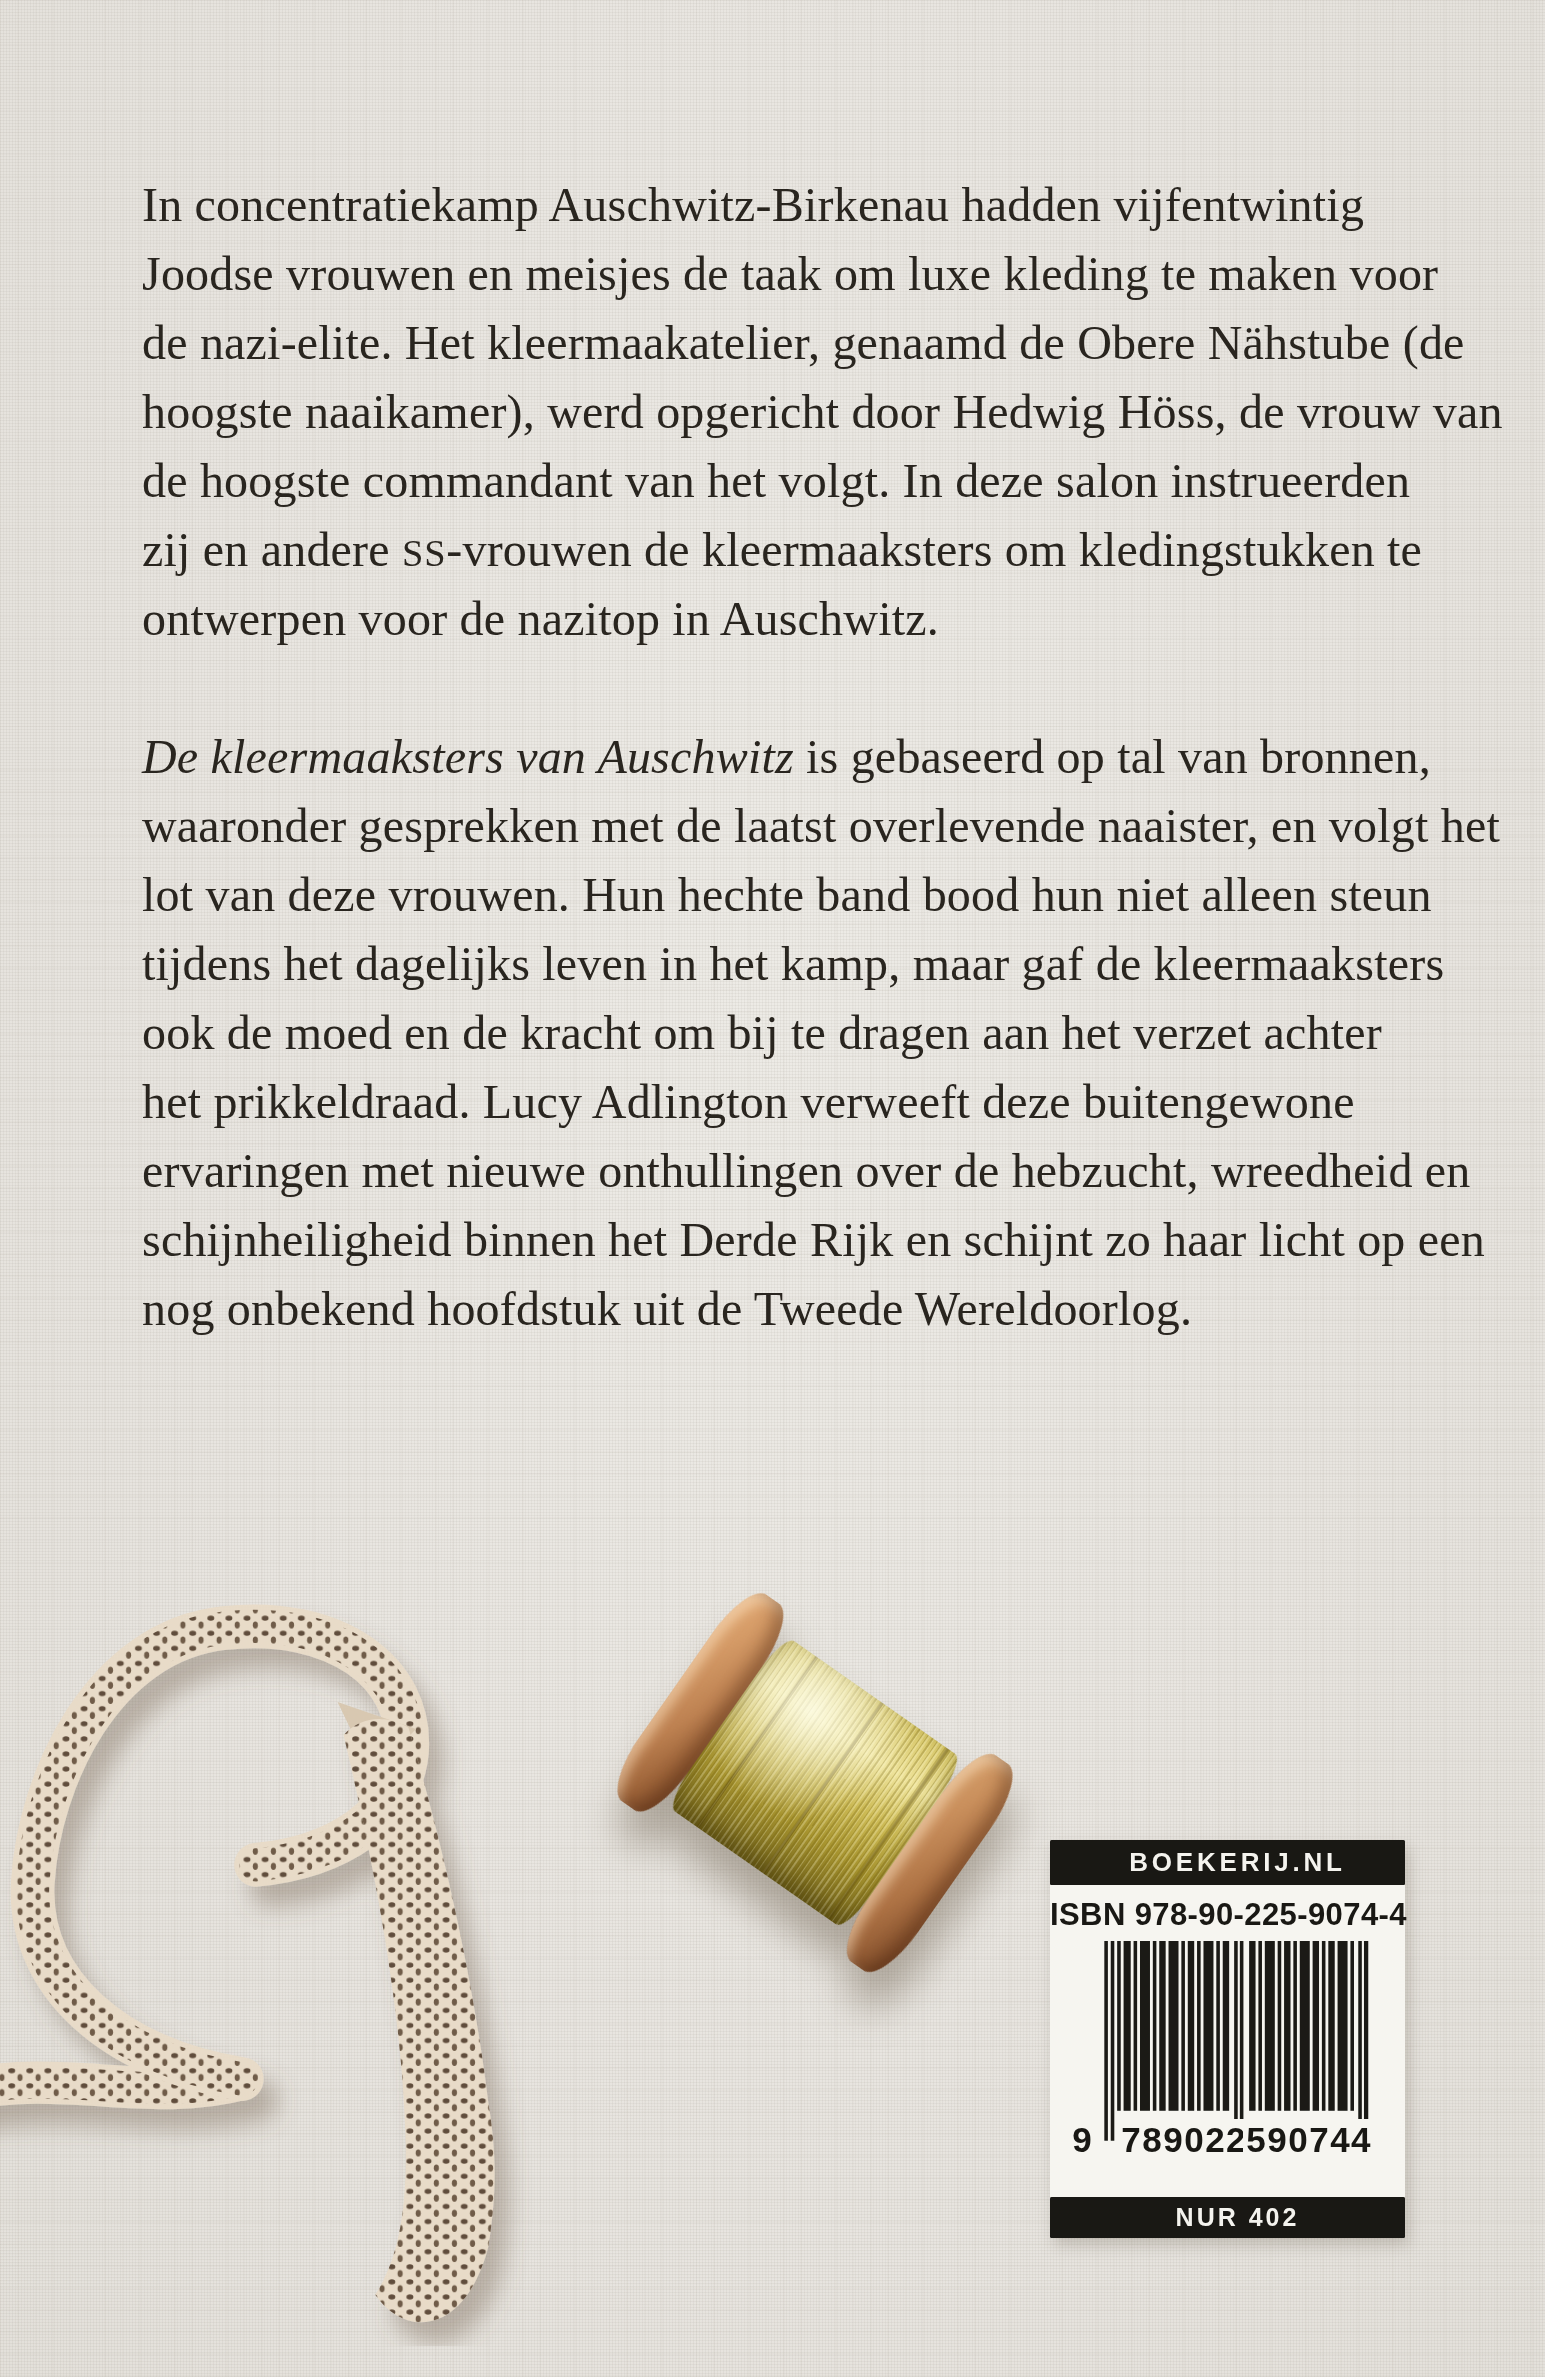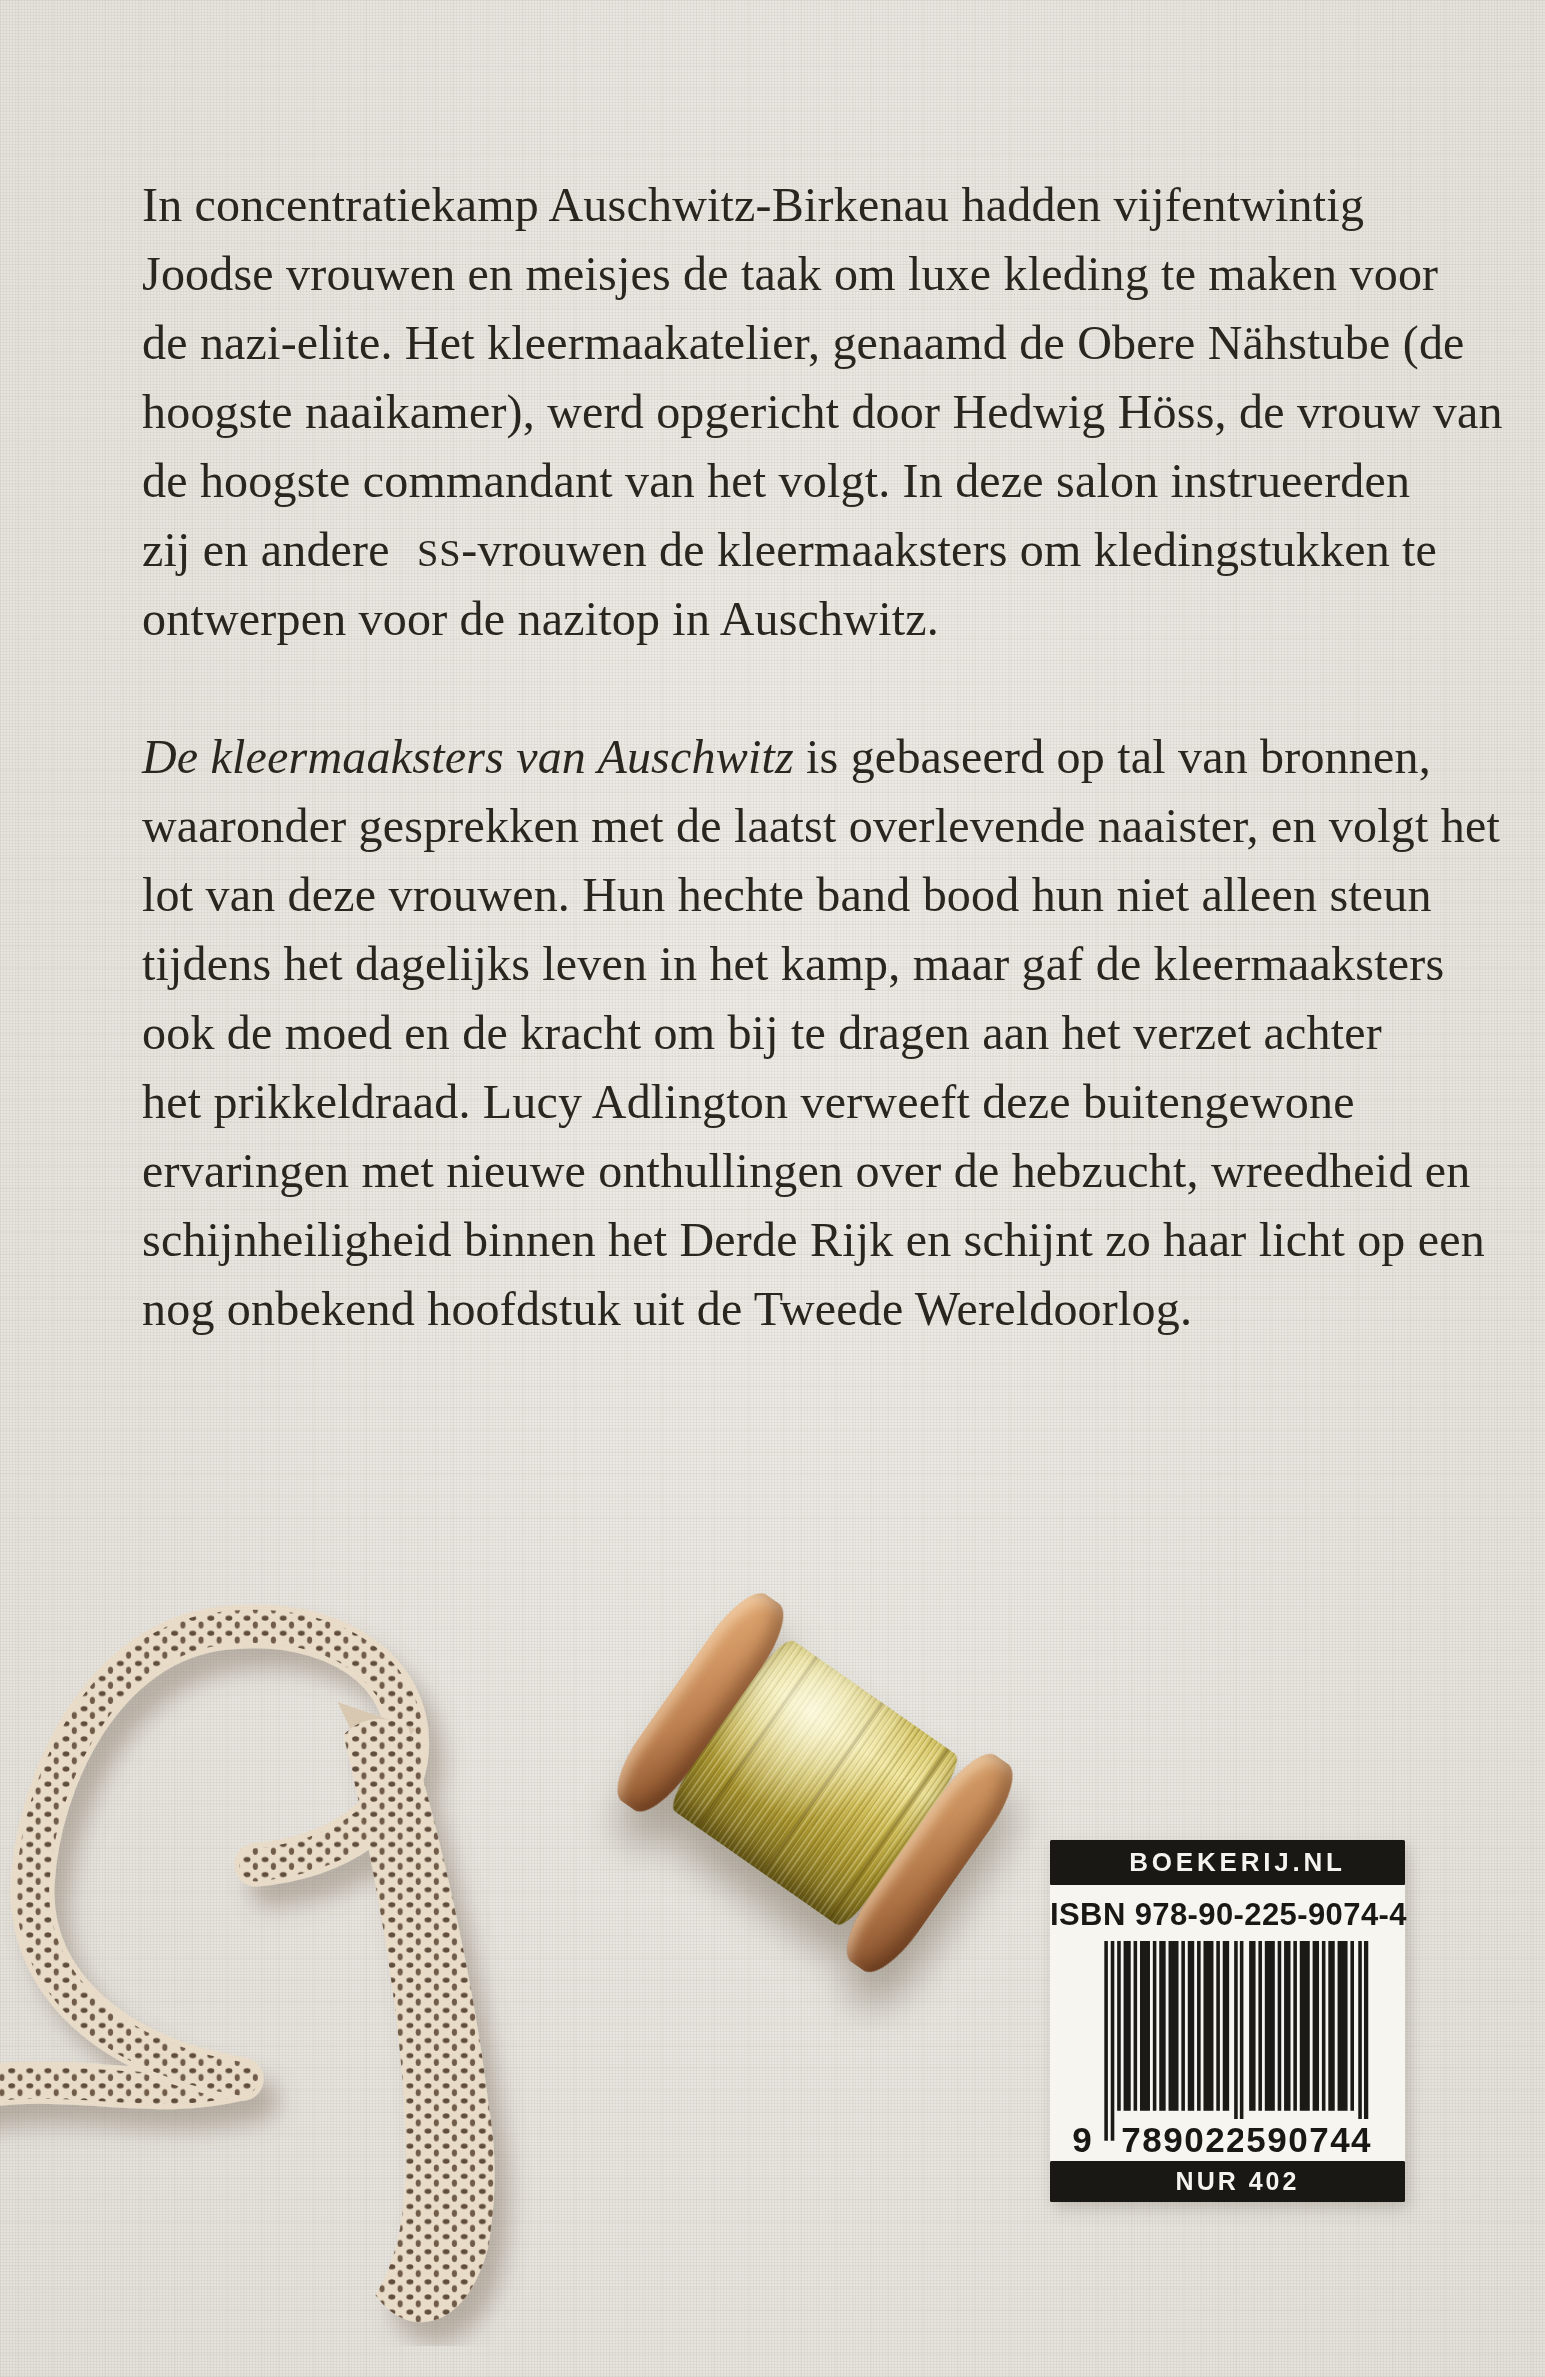--- a/index.html
+++ b/index.html
@@ -18,21 +18,21 @@
   }
   
   .synopsis{
     position:absolute;left:142px;top:170px;width:1298px;
     font-size:48px;line-height:69px;color:#29251f;
     letter-spacing:0.2px;
   }
   .synopsis .line{white-space:nowrap;height:69px;}
   .synopsis .p2{margin-top:69px;}
   .synopsis em{font-style:italic;}
-  .synopsis .smallcaps{font-size:0.8em;letter-spacing:0.8px;margin-left:15px;}
+  .synopsis .smallcaps{font-size:0.8em;letter-spacing:0.8px;}
   
   .lace-wrap{position:absolute;left:-10.6px;top:1539px;width:596px;height:807px;}
   
   .spool{position:absolute;left:640px;top:1600px;width:362px;height:377px;}
   .spool-body{
     width:341px;height:252px;margin:57px 0 0 4.5px;
     display:flex;align-items:center;
     transform:rotate(35deg);
     filter:drop-shadow(22.6px 29px 19.6px rgba(95,80,62,0.42));
   }
@@ -60,21 +60,21 @@
   }
   
   .isbn-block{position:absolute;left:1050px;top:1840px;width:355px;
     font-family:"Liberation Sans","DejaVu Sans",sans-serif;
     filter:drop-shadow(4.5px 7.5px 7.5px rgba(90,80,65,0.25));
   }
   .bar-black{height:45px;background:#191814;color:#f4f3ee;
     display:flex;align-items:center;justify-content:center;
     font-weight:bold;font-size:26px;letter-spacing:3.8px;border-radius:1.5px;padding-left:20px;}
   .bar-black.nur{height:41px;font-size:25px;letter-spacing:3px;}
-  .label{height:276px;background:#f6f5f0;position:relative;}
+  .label{height:312px;background:#f6f5f0;position:relative;}
   .isbn-text{padding-top:12px;text-align:center;
     font-weight:bold;font-size:31px;letter-spacing:0.4px;color:#191814;white-space:nowrap;}
   .barcode{position:relative;width:312px;height:249px;margin:4.5px auto 0;}
   .barcode svg{position:absolute;left:32px;top:3px;}
   .barcode .bar{fill:#1b1a16;}
   .digits{position:absolute;top:181px;height:42px;width:100%;
     font-weight:bold;font-size:35px;letter-spacing:1.5px;color:#191814;}
   .digits span{position:absolute;background:#f6f5f0;padding:0 3.8px;line-height:42px;}
   .digits .d1{left:-3px;}
   .digits .d2{left:46px;}

